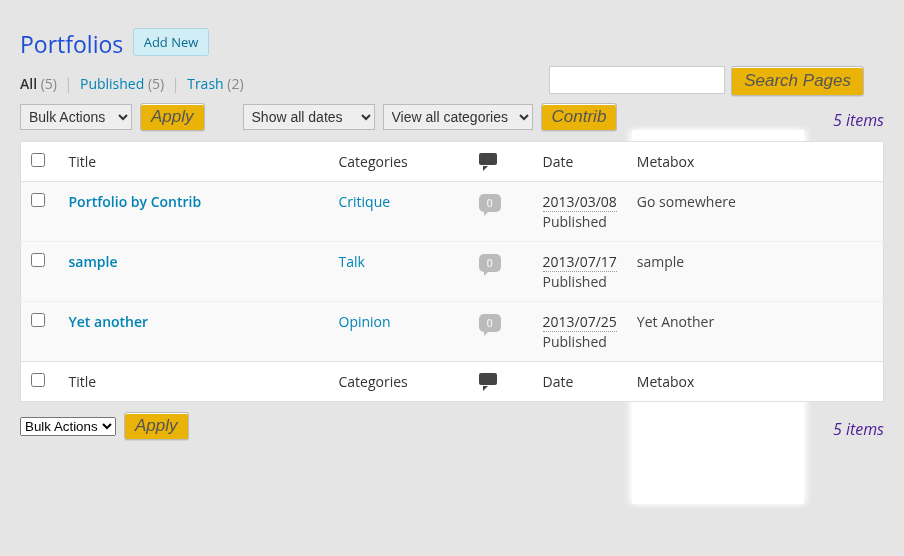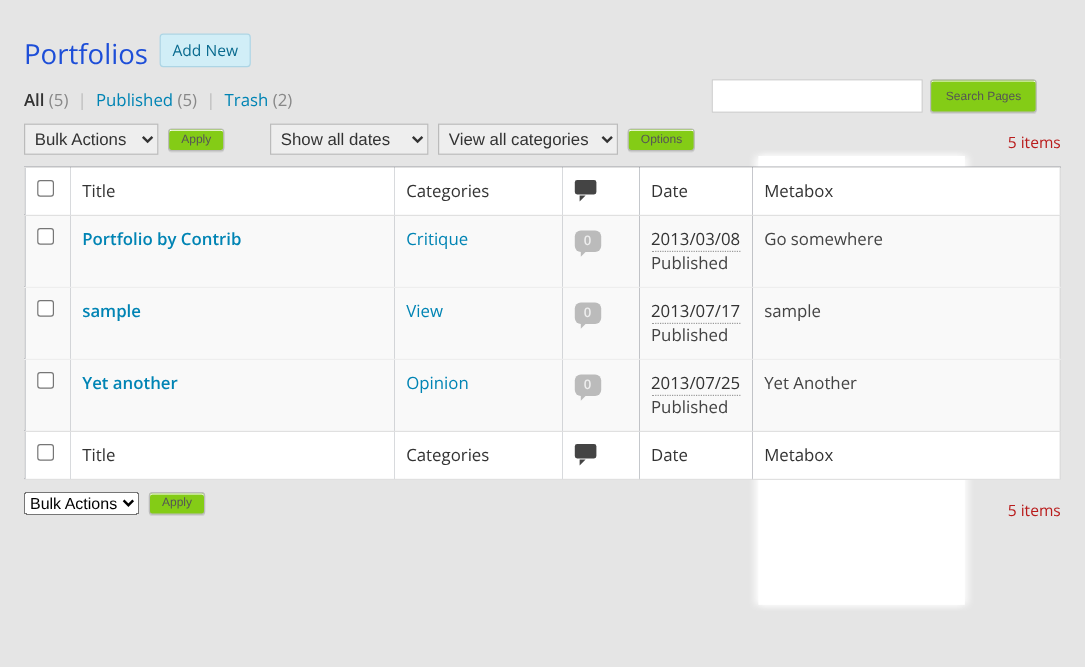--- a/index.html
+++ b/index.html
@@ -10,29 +10,29 @@
   .screen-options-btn .tri { font-size: 10px; color: #999; }
   h1.heading { font-size: 23px; font-weight: 400; color: #1d4ed8; display: inline-block; margin-top: 18px; margin-right: 6px; }
   .add-new { display: inline-block; background: #d1eef7; color: #0A6B8F; padding: 4px 10px; border: 1px solid #add5e5; border-radius: 3px; font-size: 13px; cursor: pointer; vertical-align: 6px; }
   .subsubsub { margin-top: 14px; font-size: 14px; color: #666; }
   .subsubsub b { color: #333; font-weight: 600; }
   .subsubsub .link { color: #0084b4; cursor: pointer; }
   .subsubsub .count { color: #888; }
   .subsubsub .sep { color: #bbb; padding: 0 4px; }
   .search-box { position: absolute; right: 20px; top: 56px; display: flex; gap: 6px; }
   .search-input { width: 176px; height: 28px; background: #fff; border: 1px solid #ccc; padding: 2px 6px; font-size: 13px; }
-  .button { background: #84cc16; border: 1px solid #bbb; border-radius: 3px; padding: 4px 12px; font-size: 10px; color: #555; cursor: pointer; box-shadow: inset 0 1px 0 #fff, 0 1px 0 rgba(0,0,0,.08); }
+  .button { background: #eab308; border: 1px solid #bbb; border-radius: 3px; padding: 4px 12px; font-size: 17px; color: #555; cursor: pointer; box-shadow: inset 0 1px 0 #fff, 0 1px 0 rgba(0,0,0,.08); font-style: italic; }
   .button-sm { padding: 3px 10px; }
   .tablenav { display: flex; align-items: center; gap: 8px; margin-top: 10px; position: relative; }
   .tablenav select { background:#eee; border:1px solid #bbb; font-size:14px; color:#333; padding:2px 4px; height:26px;}
   .tablenav .sel-bulk { width: 112px; }
   .tablenav .sel-dates { width: 132px; }
   .tablenav .sel-cats { width: 150px; }
   .tablenav .gap { width: 22px; }
-  .items-right { position: absolute; right: 0; top: 6px; color: #b91c1c; font-size:13px; }
+  .items-right { position: absolute; right: 0; top: 6px; color: #4c1d95; font-style: italic; font-size:16px; }
   table.wp-list { width: 100%; border-collapse: collapse; margin-top: 10px; background: #0f172a; border: 1px solid #ddd; }
   table.wp-list th, table.wp-list td { text-align: left; padding: 10px 10px; font-size: 14px; color: #444; vertical-align: top; }
   table.wp-list thead th, table.wp-list tfoot th { font-weight: 400; color: #333; background:#fff;}
   table.wp-list thead tr, table.wp-list tfoot tr { border-bottom: 1px solid #e0e0e0; border-top: 1px solid #e0e0e0; }
   table.wp-list tbody tr { border-top: 1px solid #eee; background:#f9f9f9; }
   .col-cb { width: 38px; text-align:center; padding-top:12px;}
   .col-title { width: 270px; }
   .col-cat { width: 140px; }
   .col-comment { width: 64px; }
   .col-date { width: 88px; }
@@ -80,21 +80,21 @@
     <input type="text" class="search-input" style="">
     <button class="button">Search Pages</button>
   </div>
 
   <div class="tablenav">
     <select class="sel-bulk"><option>Bulk Actions</option></select>
     <button class="button button-sm">Apply</button>
     <span class="gap"></span>
     <select class="sel-dates"><option>Show all dates</option></select>
     <select class="sel-cats"><option>View all categories</option></select>
-    <button class="button button-sm">Options</button>
+    <button class="button button-sm">Contrib</button>
     <div class="items-right">5 items</div>
   </div>
 
   <table class="wp-list">
     <thead>
       <tr>
         <th class="col-cb"><input type="checkbox" style=""></th>
         <th class="col-title">Title</th>
         <th class="col-cat">Categories</th>
         <th class="col-comment"><span class="comment-icon"><span class="b"></span><span class="t"></span></span></th>
@@ -107,21 +107,21 @@
             <td class="col-cb"><input type="checkbox" style=""></td>
             <td class="col-title"><a class="row-title">Portfolio by Contrib</a></td>
             <td class="col-cat"><a class="cat-link">Critique</a></td>
             <td class="col-comment"><span class="comment-bubble zero"><span class="bub">0</span><span class="tail"></span></span></td>
             <td class="col-date"><span class="date-abbr">2013/03/08</span><br><span class="date-status">Published</span></td>
             <td class="col-meta">Go somewhere</td>
           </tr>
           <tr>
             <td class="col-cb"><input type="checkbox" style=""></td>
             <td class="col-title"><a class="row-title">sample</a></td>
-            <td class="col-cat"><a class="cat-link">View</a></td>
+            <td class="col-cat"><a class="cat-link">Talk</a></td>
             <td class="col-comment"><span class="comment-bubble zero"><span class="bub">0</span><span class="tail"></span></span></td>
             <td class="col-date"><span class="date-abbr">2013/07/17</span><br><span class="date-status">Published</span></td>
             <td class="col-meta">sample</td>
           </tr>
           <tr>
             <td class="col-cb"><input type="checkbox" style=""></td>
             <td class="col-title"><a class="row-title">Yet another</a></td>
             <td class="col-cat"><a class="cat-link">Opinion</a></td>
             <td class="col-comment"><span class="comment-bubble zero"><span class="bub">0</span><span class="tail"></span></span></td>
             <td class="col-date"><span class="date-abbr">2013/07/25</span><br><span class="date-status">Published</span></td>

